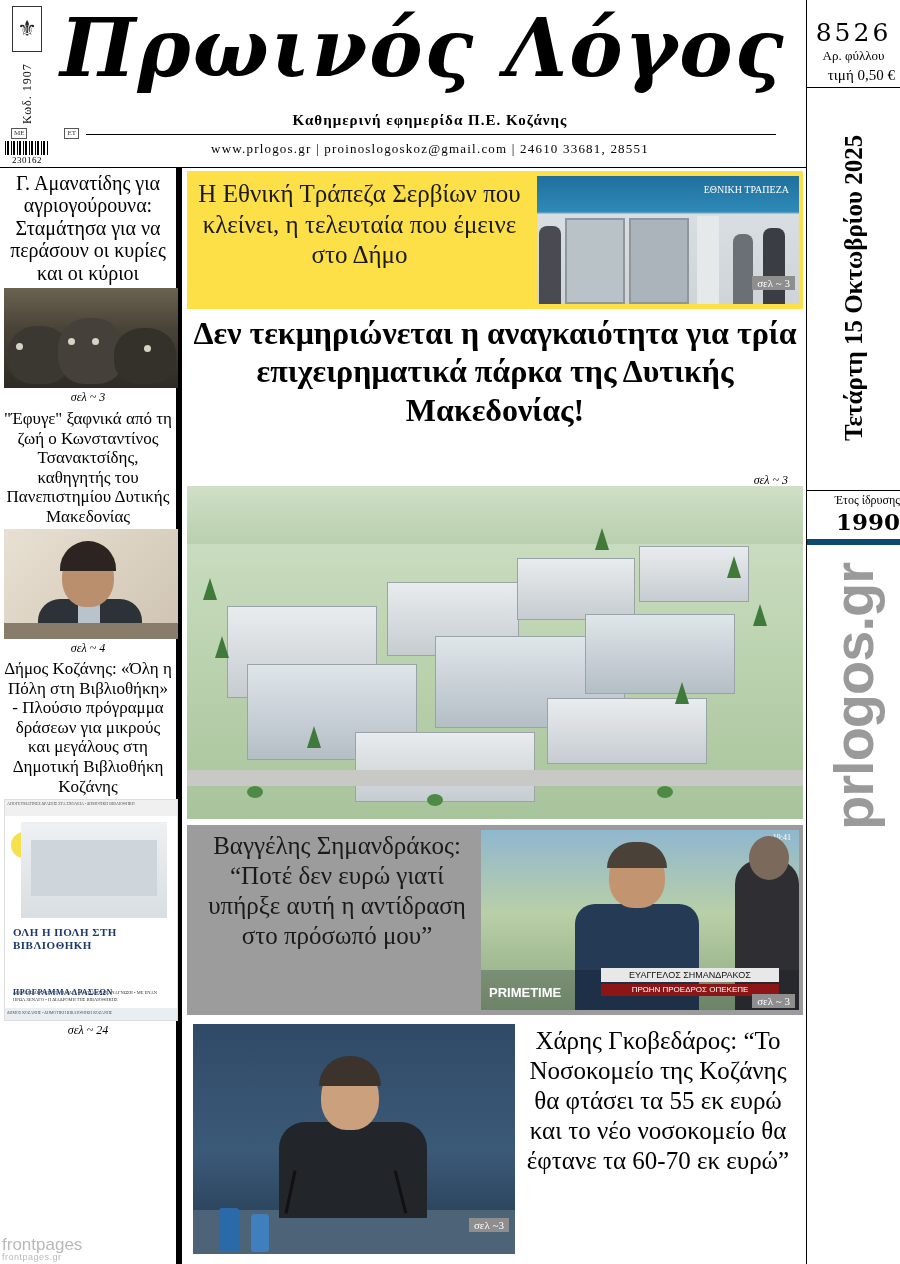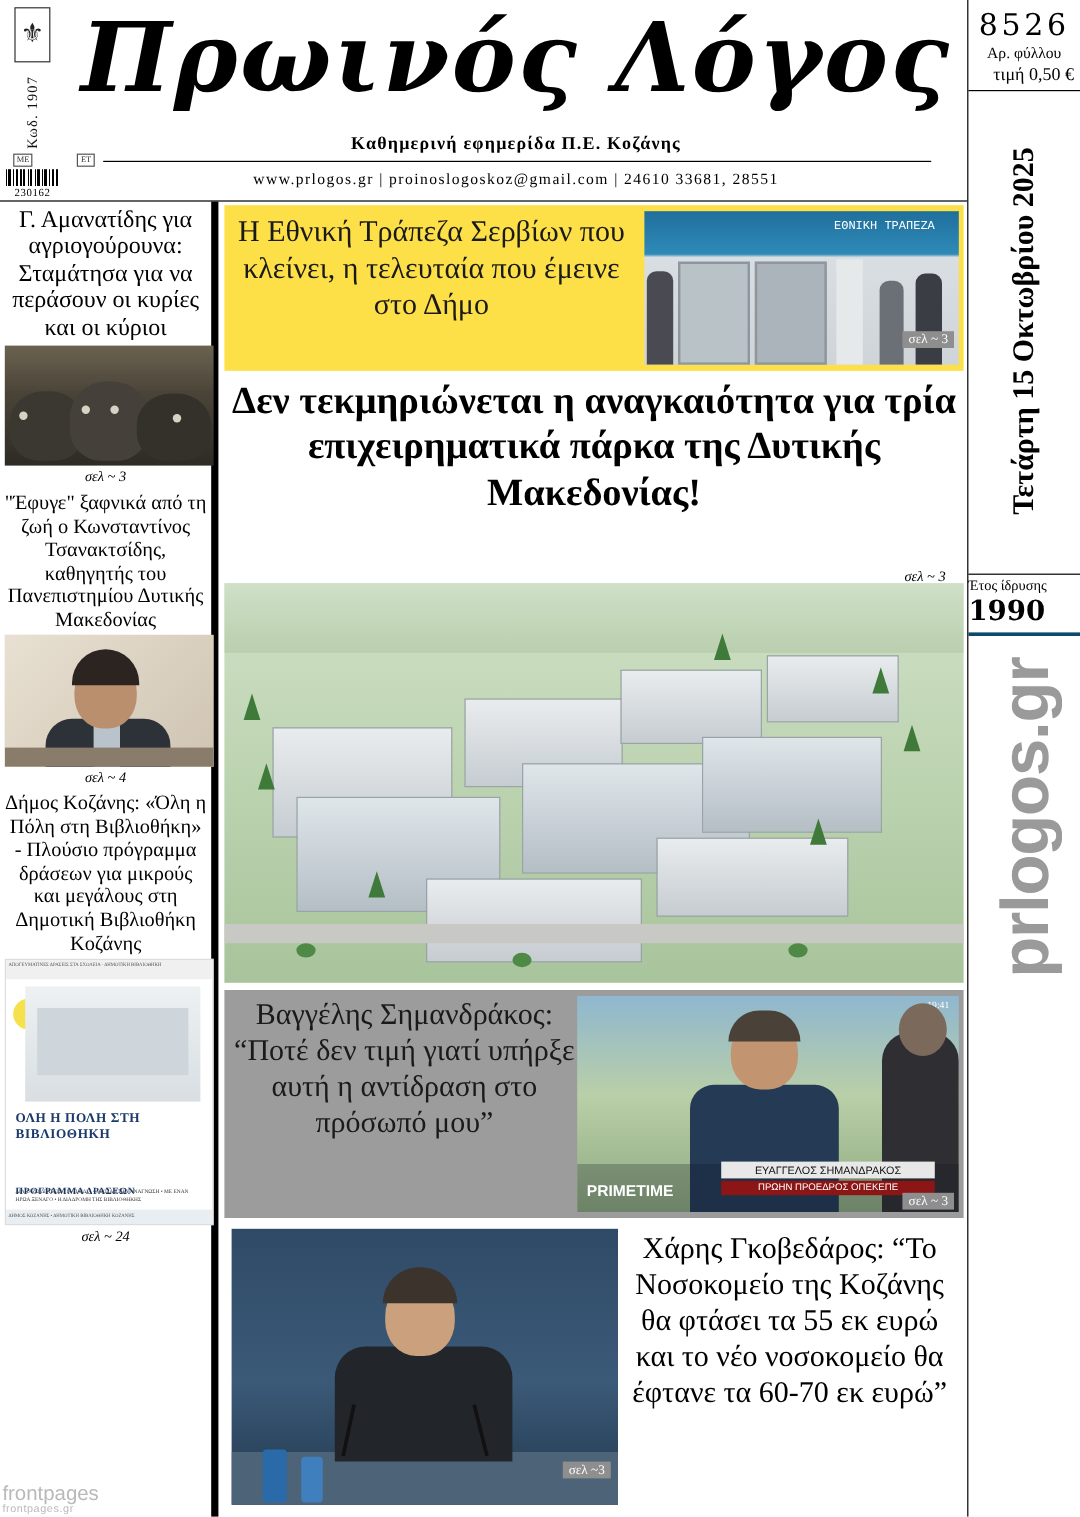--- a/index.html
+++ b/index.html
@@ -47,21 +47,21 @@
     margin-left:36px;
   }
   .mast-bar {
     margin-top:2px; width:44px; height:14px;
     background:repeating-linear-gradient(90deg,#000 0 1px,#fff 1px 2px,#000 2px 4px,#fff 4px 6px);
   }
   .mast-barnum { font-size:9px; text-align:center; letter-spacing:0.5px; }
 
   .mast-title {
     position:absolute; left:60px; top:6px; width:740px;
-    text-align:center;
+    text-align:left;
     font-size:80px; line-height:1.05;
     font-family:"DejaVu Serif", serif;
     font-style:italic; font-weight:700;
     letter-spacing:2px;
     color:#000;
   }
   .mast-sub {
     position:absolute; left:60px; top:112px; width:740px;
     text-align:center; font-size:15px; letter-spacing:1px;
     font-family:"Liberation Serif", serif; font-weight:700;
@@ -75,43 +75,43 @@
     font-family:"Liberation Serif", serif;
   }
 
   
   .rail {
     position:absolute; right:0; top:0; width:94px; height:1264px;
     border-left:1px solid #000;
     background:#fff;
   }
   .rail-issue {
-    text-align:center; padding-top:6px;
+    text-align:center; padding-top:18px;
     font-size:25px; font-family:"DejaVu Serif", serif; letter-spacing:3px;
   }
   .rail-issue-lbl { text-align:center; font-size:13px; margin-top:1px; }
   .rail-price {
     text-align:right; font-size:15px; padding-right:5px; margin-top:3px;
     border-bottom:1px solid #000; padding-bottom:3px;
   }
   .rail-date {
     writing-mode:vertical-rl;
     transform:rotate(180deg);
     margin:10px auto 0 auto;
     font-size:25px; font-weight:700;
     font-family:"Liberation Serif", serif;
     height:380px;
     display:block;
     text-align:center;
     letter-spacing:0px;
   }
   .rail-date-wrap { height:400px; display:flex; justify-content:center; }
   .rail-est {
-    border-top:1px solid #000; border-bottom:3px solid #0c4a6e;
-    text-align:left; padding:2px 0 4px 0; margin-top:2px;
+    border-top:1px solid #000; border-bottom:6px solid #0c4a6e;
+    text-align:right; padding:2px 0 4px 0; margin-top:2px;
   }
   .rail-est-lbl { font-size:12px; }
   .rail-est-year { font-size:23px; font-weight:700; font-family:"DejaVu Serif", serif; }
   .rail-site-wrap {
     height:420px; display:flex; justify-content:center; align-items:flex-start;
     margin-top:18px;
   }
   .rail-site {
     writing-mode:vertical-rl; transform:rotate(180deg);
     font-size:56px; font-weight:700; color:#9a9a9a;
@@ -178,21 +178,21 @@
   .bankbox .txt {
     width:345px; padding:8px 10px 0 10px;
     text-align:center; font-size:25px; line-height:1.22; color:#1a1a1a;
     font-family:"Liberation Serif", serif;
   }
   .bankbox .ph {
     position:absolute; right:4px; top:5px; width:262px; height:128px;
     background:linear-gradient(180deg,#1f6f9c 0%,#2f8ab8 28%,#d8dee2 30%,#cfd4d8 100%);
     overflow:hidden;
   }
-  .bankbox .ph .sign { position:absolute; right:20px; top:8px; color:#fff; font-size:10px; text-align:right; line-height:1.2; font-family:Liberation Mono, monospace;margin-left:44px; }
+  .bankbox .ph .sign { position:absolute; right:10px; top:8px; color:#fff; font-size:10px; text-align:right; line-height:1.2; font-family:Liberation Serif, serif;margin-left:44px; }
   .bankbox .ph .doorL { position:absolute; left:28px; top:42px; width:60px; height:86px; background:#b9c2c7; border:2px solid #8d979d; }
   .bankbox .ph .doorR { position:absolute; left:92px; top:42px; width:60px; height:86px; background:#aab4ba; border:2px solid #8d979d; }
   .bankbox .ph .col { position:absolute; left:160px; top:40px; width:22px; height:88px; background:#e6e9ea; }
   .bankbox .ph .p1 { position:absolute; left:2px; top:50px; width:22px; height:78px; background:#4a4b52; border-radius:8px 8px 0 0; }
   .bankbox .ph .p2 { position:absolute; left:196px; top:58px; width:20px; height:70px; background:#6b6f76; border-radius:8px 8px 0 0; }
   .bankbox .ph .p3 { position:absolute; left:226px; top:52px; width:22px; height:76px; background:#3b3d44; border-radius:8px 8px 0 0; }
   .sel-tag {
     position:absolute; font-size:11px; background:#8e8e8e; color:#fff;
     padding:1px 5px; font-family:"Liberation Serif",serif;
   }
@@ -390,21 +390,21 @@
       <div class="tree" style="left:566px;top:118px;"></div>
       <div class="tree" style="left:488px;top:196px;"></div>
       <div class="tree" style="left:120px;top:240px;"></div>
       <div class="tree" style="left:408px;top:42px;"></div>
       <div class="bush" style="left:60px;top:300px;"></div>
       <div class="bush" style="left:240px;top:308px;"></div>
       <div class="bush" style="left:470px;top:300px;"></div>
     </div>
 
     <div class="vangbox">
-      <div class="txt">Βαγγέλης Σημανδράκος: “Ποτέ δεν τιμή γιατί υπήρξε αυτή η αντίδραση στο πρόσωπό μου”</div>
+      <div class="txt">Βαγγέλης Σημανδράκος: “Ποτέ δεν ευρώ γιατί υπήρξε αυτή η αντίδραση στο πρόσωπό μου”</div>
       <div class="ph">
         <div class="tl">19:41</div>
         <div class="man">
             <div class="b"></div>
             <div class="h"></div>
             <div class="hair"></div>
           </div>
         <div class="side"></div>
         <div class="lower"></div>
         <div class="namebar">ΕΥΑΓΓΕΛΟΣ ΣΗΜΑΝΔΡΑΚΟΣ</div>

